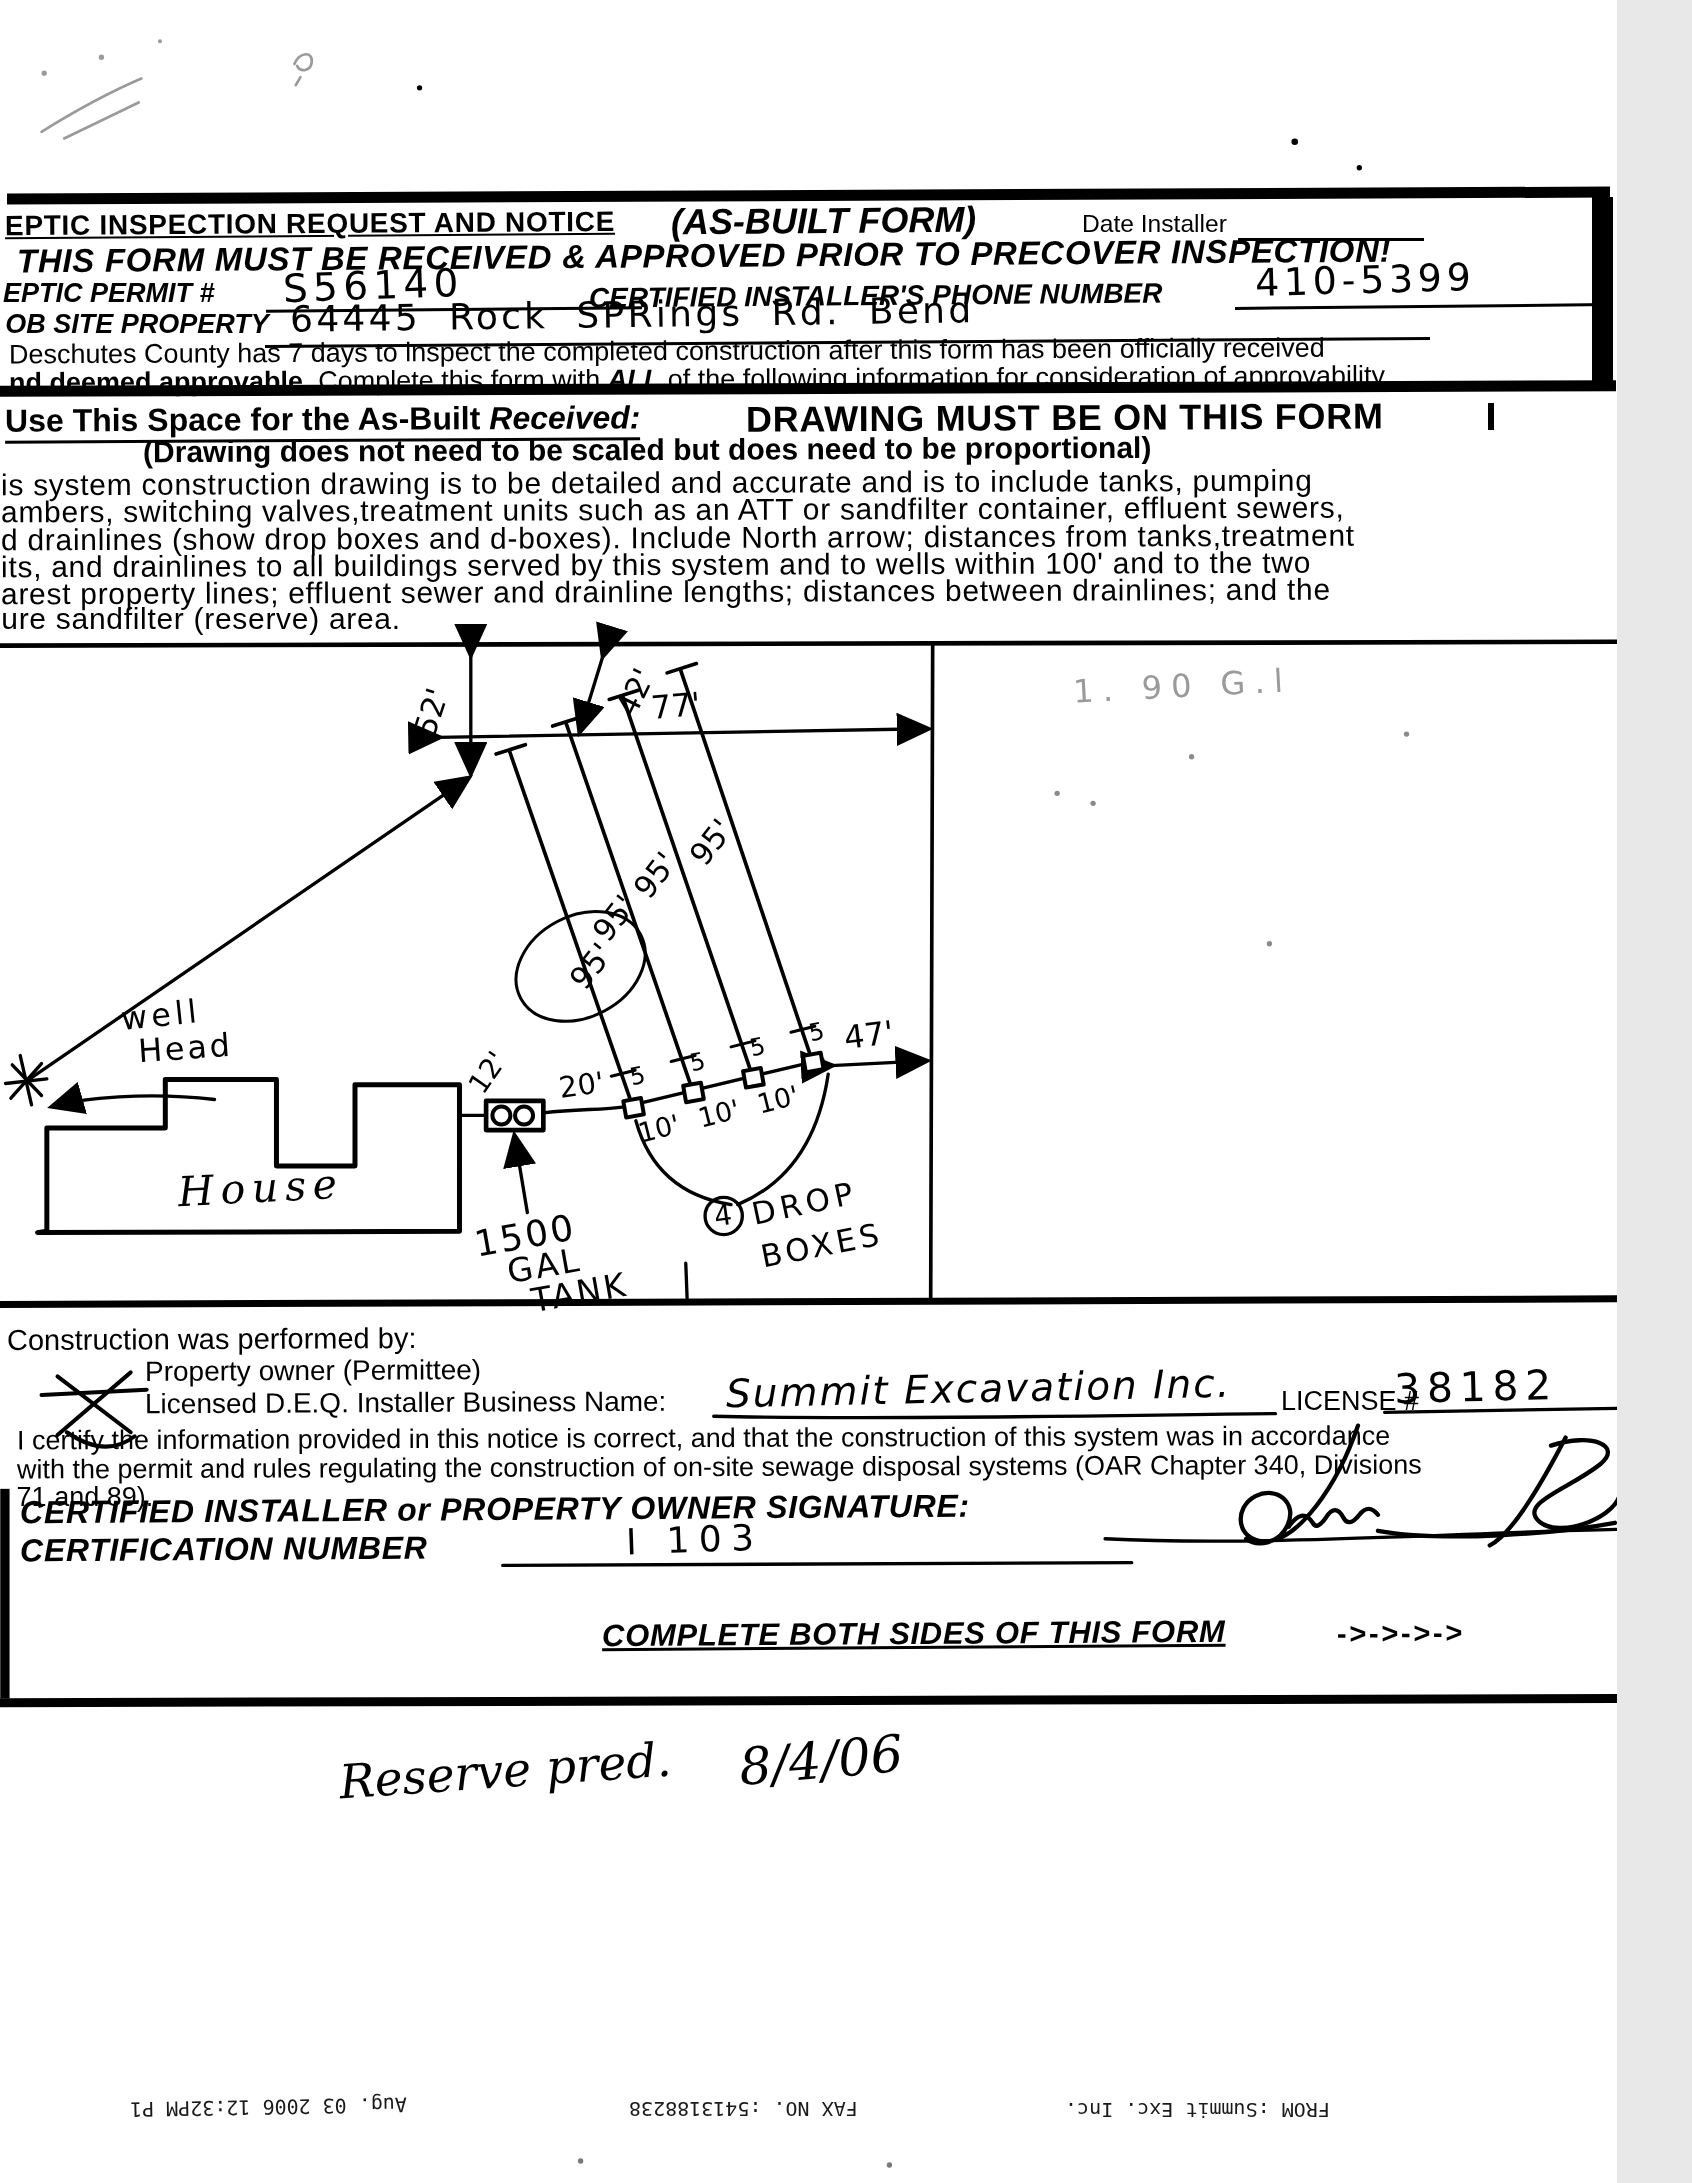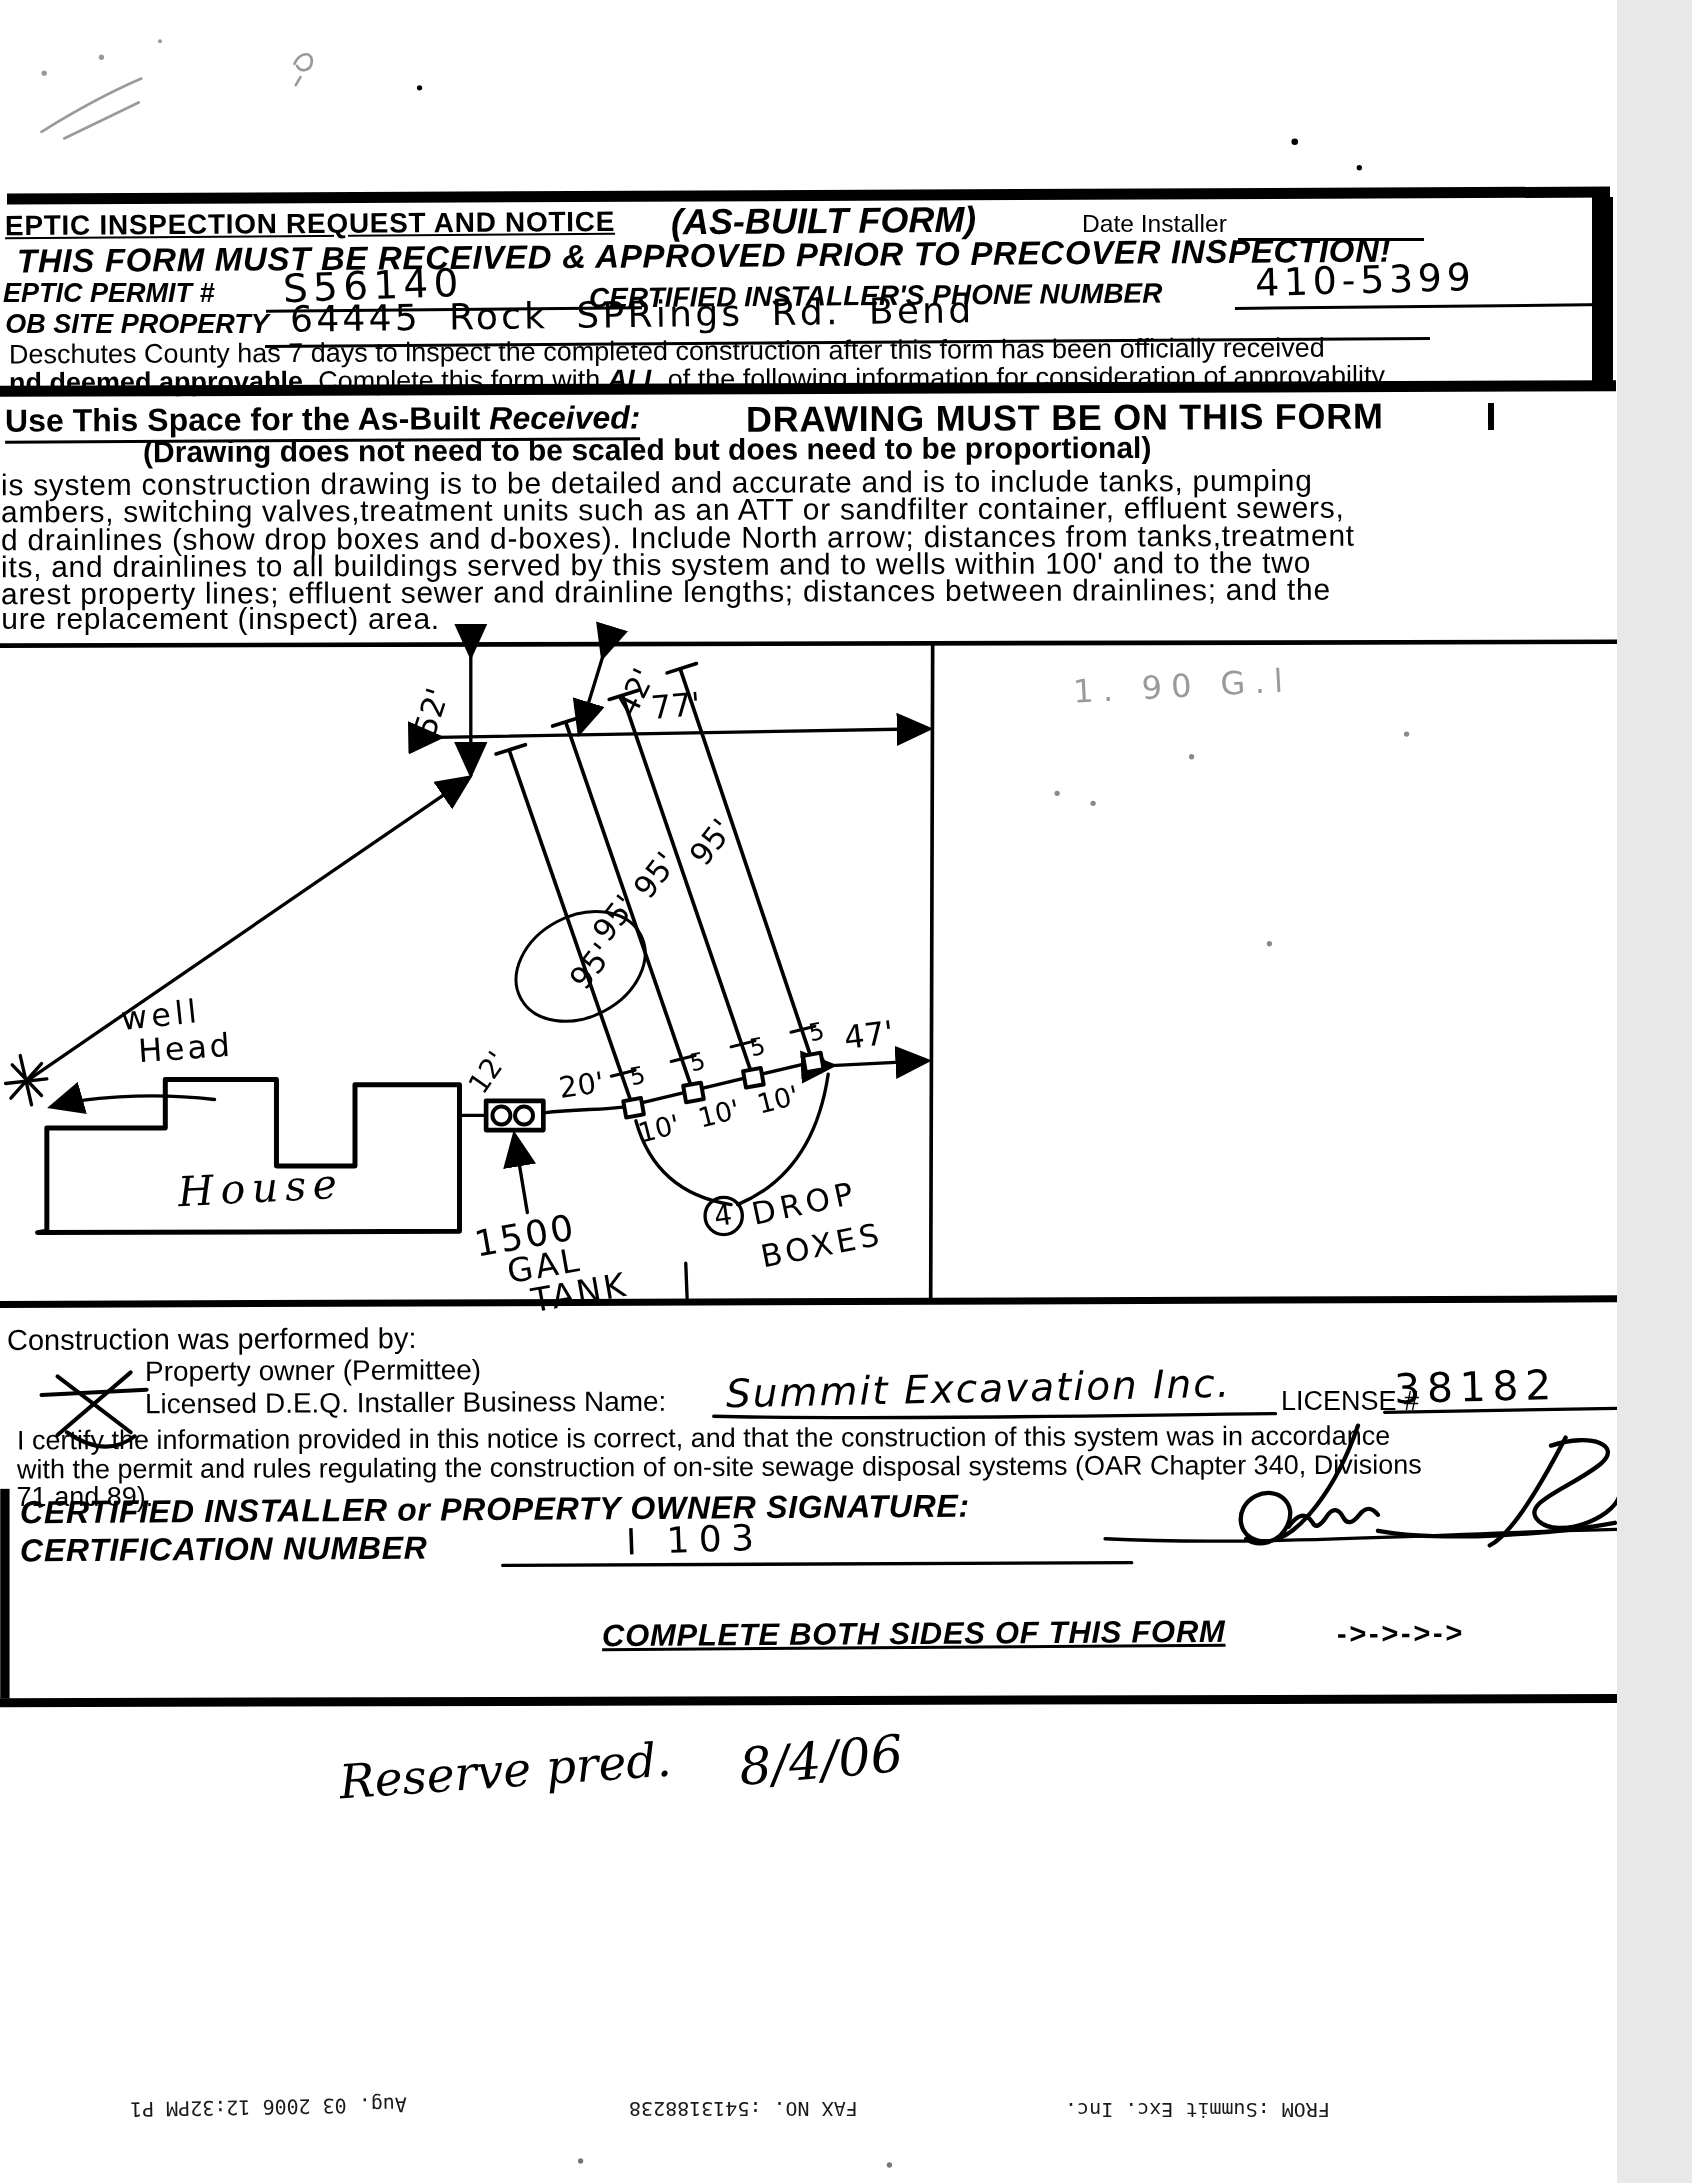--- a/index.html
+++ b/index.html
@@ -54,21 +54,21 @@
   </div>
   <div class="abs b" style="left:746px;top:397px;font-size:36px;letter-spacing:0.7px;transform:rotate(-0.3deg);">DRAWING MUST BE ON THIS FORM</div>
   <div class="bar" style="left:1488px;top:403px;width:6px;height:27px;"></div>
   <div class="abs b" style="left:143px;top:433px;font-size:30px;transform:rotate(-0.25deg);">(Drawing does not need to be scaled but does need to be proportional)</div>
 
   <div class="abs" style="left:1.3px;top:466px;font-size:30px;letter-spacing:0.7px;transform:rotate(-0.2deg);">is system construction drawing is to be detailed and accurate and is to include tanks, pumping</div>
   <div class="abs" style="left:1.3px;top:493px;font-size:30px;letter-spacing:0.7px;transform:rotate(-0.2deg);">ambers, switching valves,treatment units such as an ATT or sandfilter container, effluent sewers,</div>
   <div class="abs" style="left:1.3px;top:521px;font-size:30px;letter-spacing:0.7px;transform:rotate(-0.2deg);">d drainlines (show drop boxes and d-boxes). Include North arrow; distances from tanks,treatment</div>
   <div class="abs" style="left:1.3px;top:548px;font-size:30px;letter-spacing:0.7px;transform:rotate(-0.2deg);">its, and drainlines to all buildings served by this system and to wells within 100' and to the two</div>
   <div class="abs" style="left:1.3px;top:575px;font-size:30px;letter-spacing:0.7px;transform:rotate(-0.2deg);">arest property lines; effluent sewer and drainline lengths; distances between drainlines; and the</div>
-  <div class="abs" style="left:1.3px;top:602px;font-size:30px;letter-spacing:0.7px;">ure replacement (inspect) area.</div>
+  <div class="abs" style="left:1.3px;top:602px;font-size:30px;letter-spacing:0.7px;">ure sandfilter (reserve) area.</div>
 
   <div class="abs hand" style="left:407px;top:694px;font-size:31px;transform:rotate(-72deg);">52'</div>
   <div class="abs hand" style="left:611px;top:674px;font-size:31px;transform:rotate(-64deg);">42'</div>
   <div class="abs hand" style="left:651px;top:687px;font-size:32px;transform:rotate(-5deg);">77'</div>
   <div class="abs hand faint" style="left:1073px;top:667px;font-size:32px;letter-spacing:9.3px;transform:rotate(-3deg);">1. 90 G.l</div>
 
   <div class="abs hand" style="left:687px;top:824px;font-size:31px;transform:rotate(-52deg);">95'</div>
   <div class="abs hand" style="left:631px;top:857px;font-size:31px;transform:rotate(-52deg);">95'</div>
   <div class="abs hand" style="left:590px;top:900px;font-size:31px;transform:rotate(-52deg);">95'</div>
   <div class="abs hand" style="left:567px;top:948px;font-size:31px;transform:rotate(-52deg);">95'</div>

